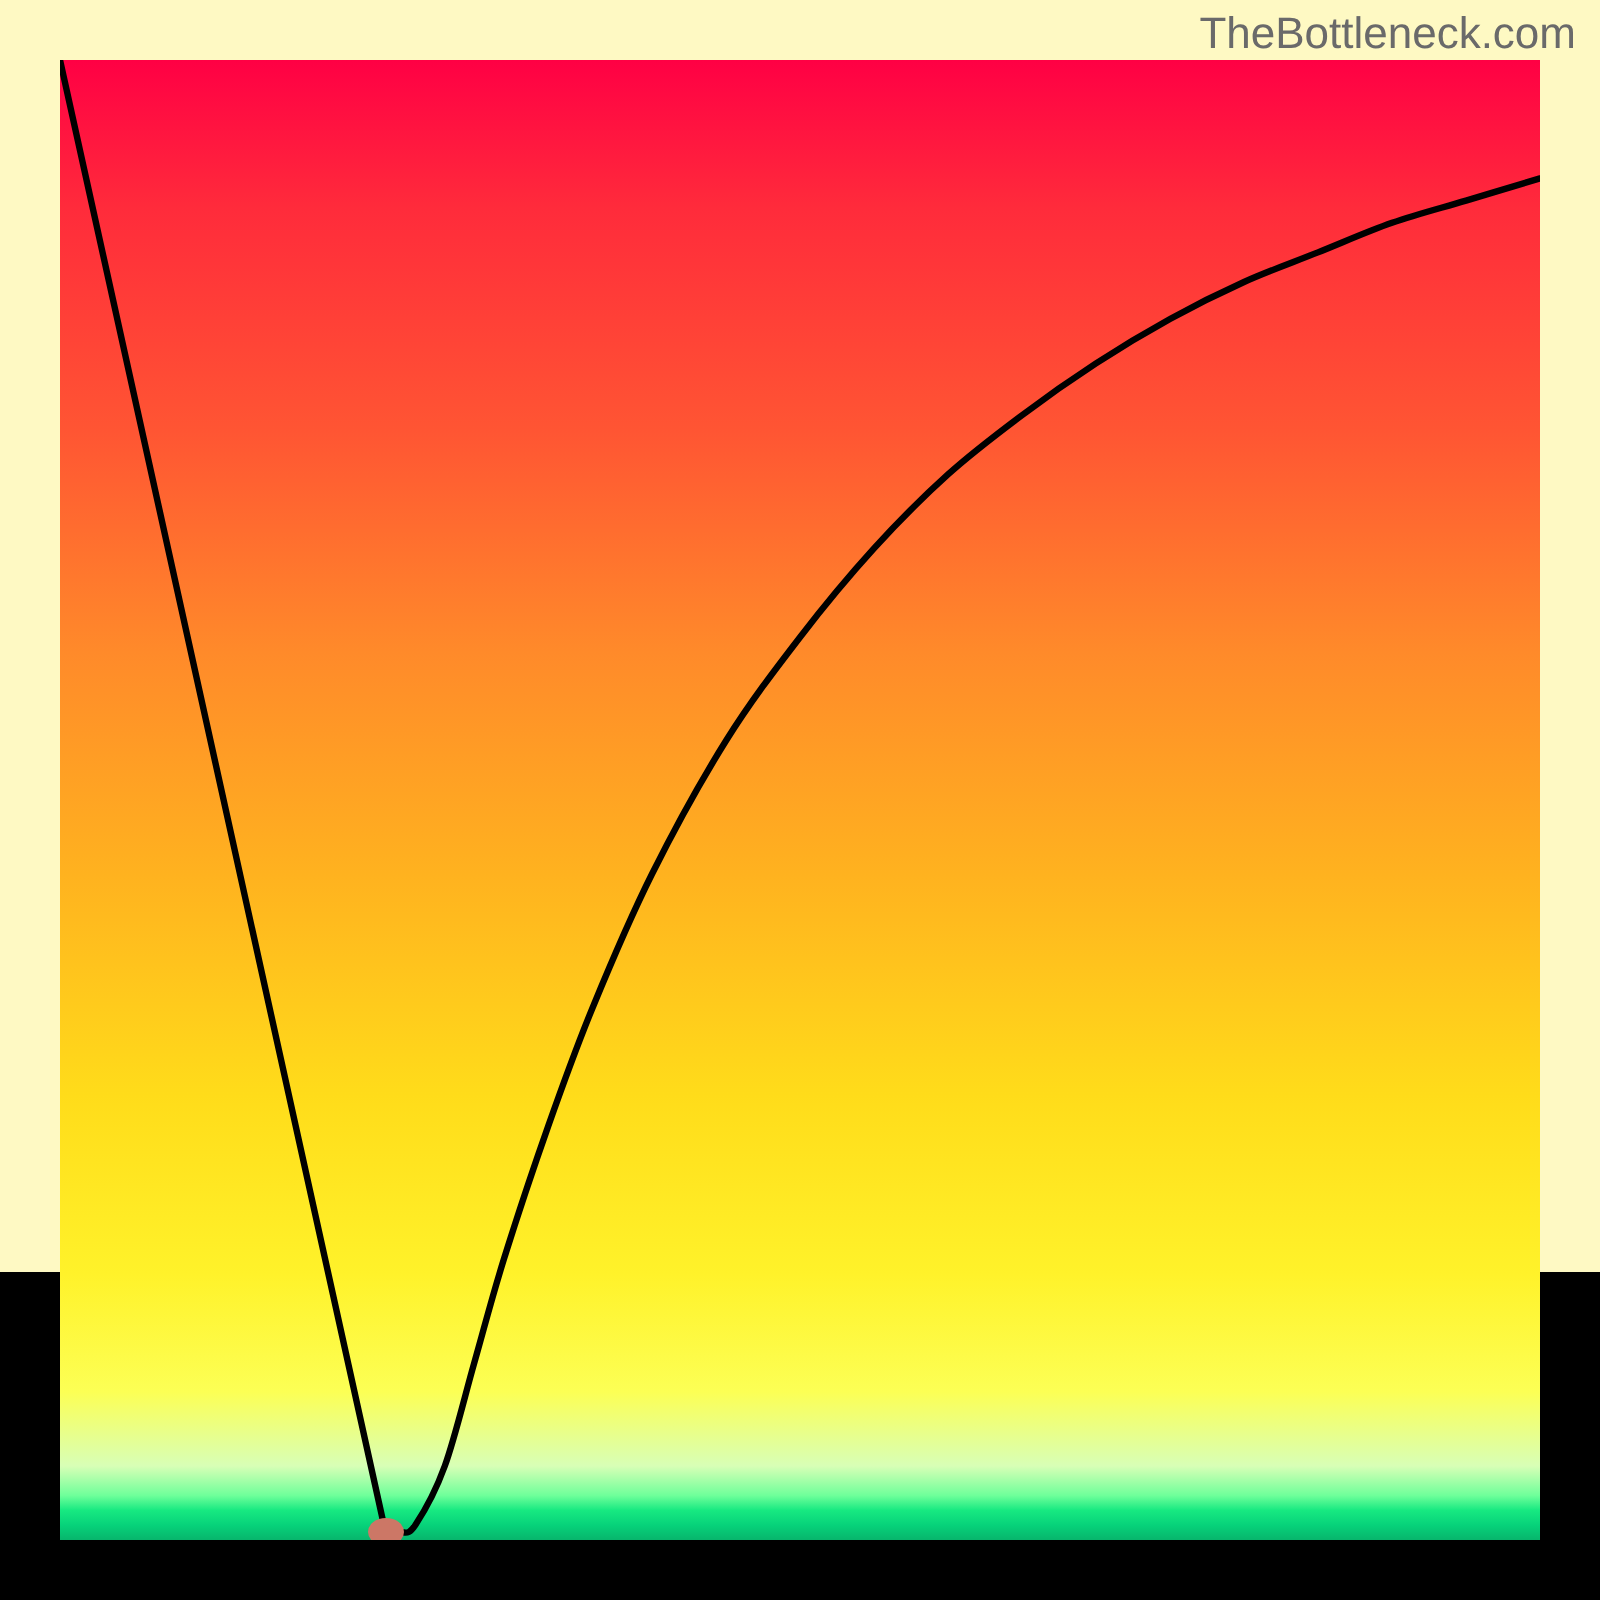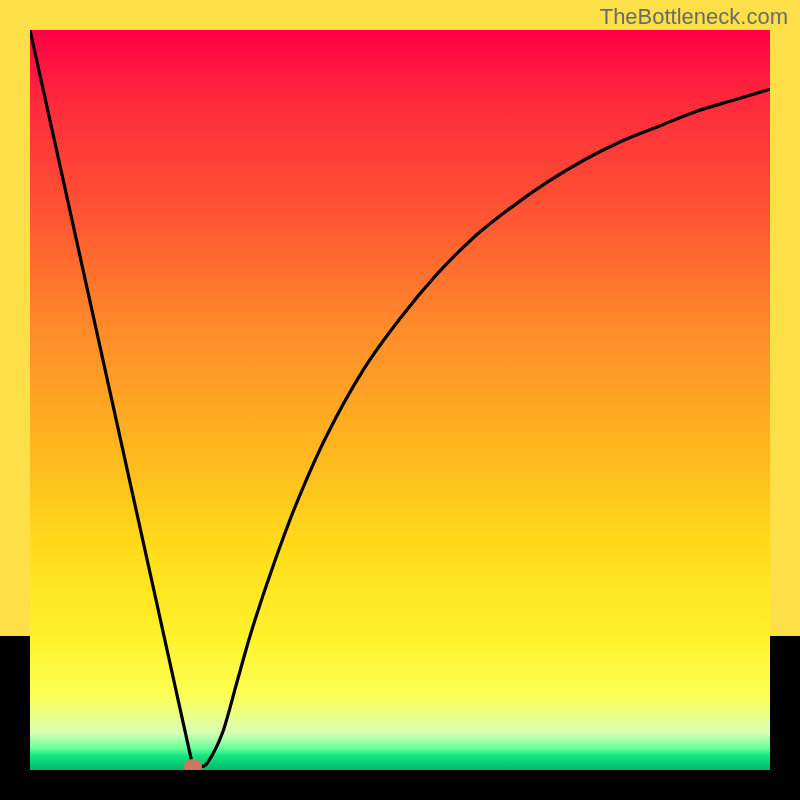--- a/index.html
+++ b/index.html
@@ -7,21 +7,21 @@
     padding: 0;
     width: 800px;
     height: 800px;
     background: #000;
     font-family: Arial, Helvetica, sans-serif;
   }
   .outer {
     position: relative;
     width: 800px;
     height: 636px;
-    background: #fde047;
+    background: #fef9c3;
   }
   .watermark {
     position: absolute;
     top: 4px;
     right: 12px;
     color: #6a6a6a;
     font-size: 22px;
     z-index: 10;
   }
   .plot {

